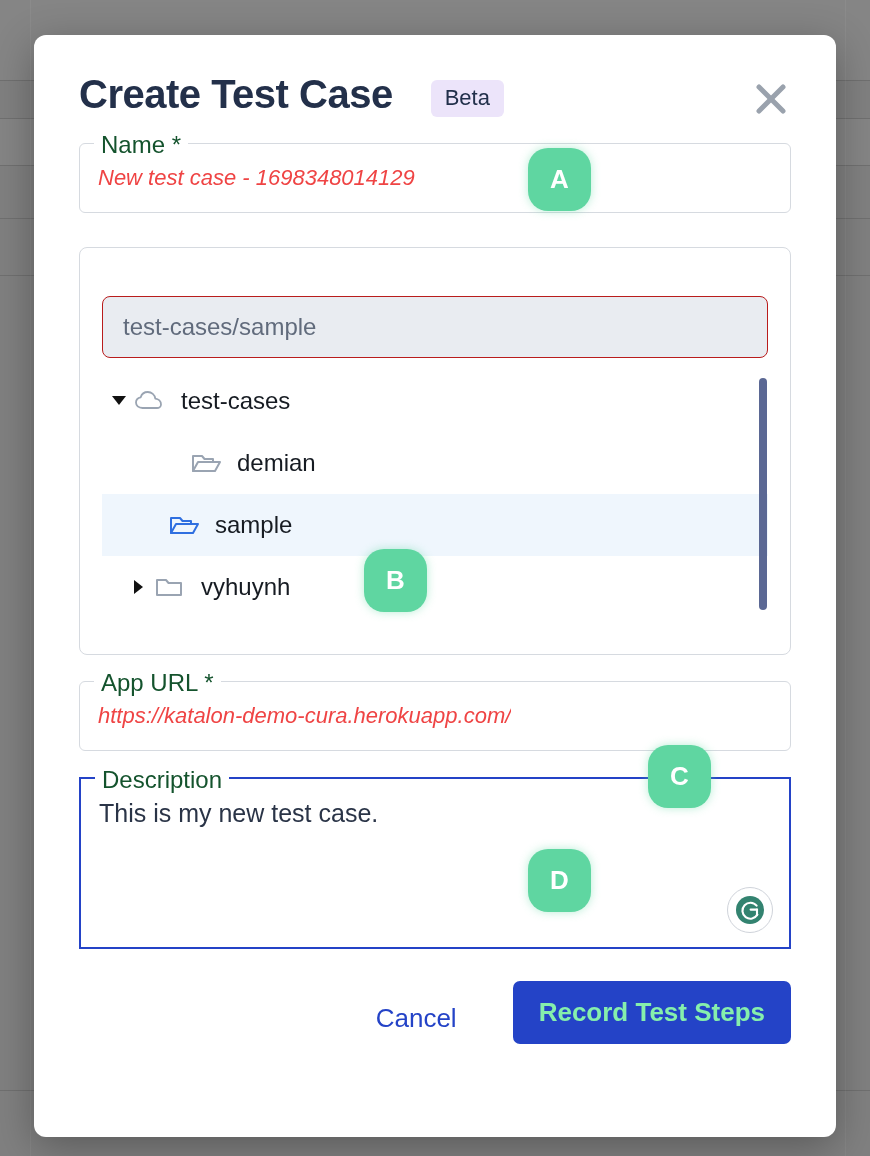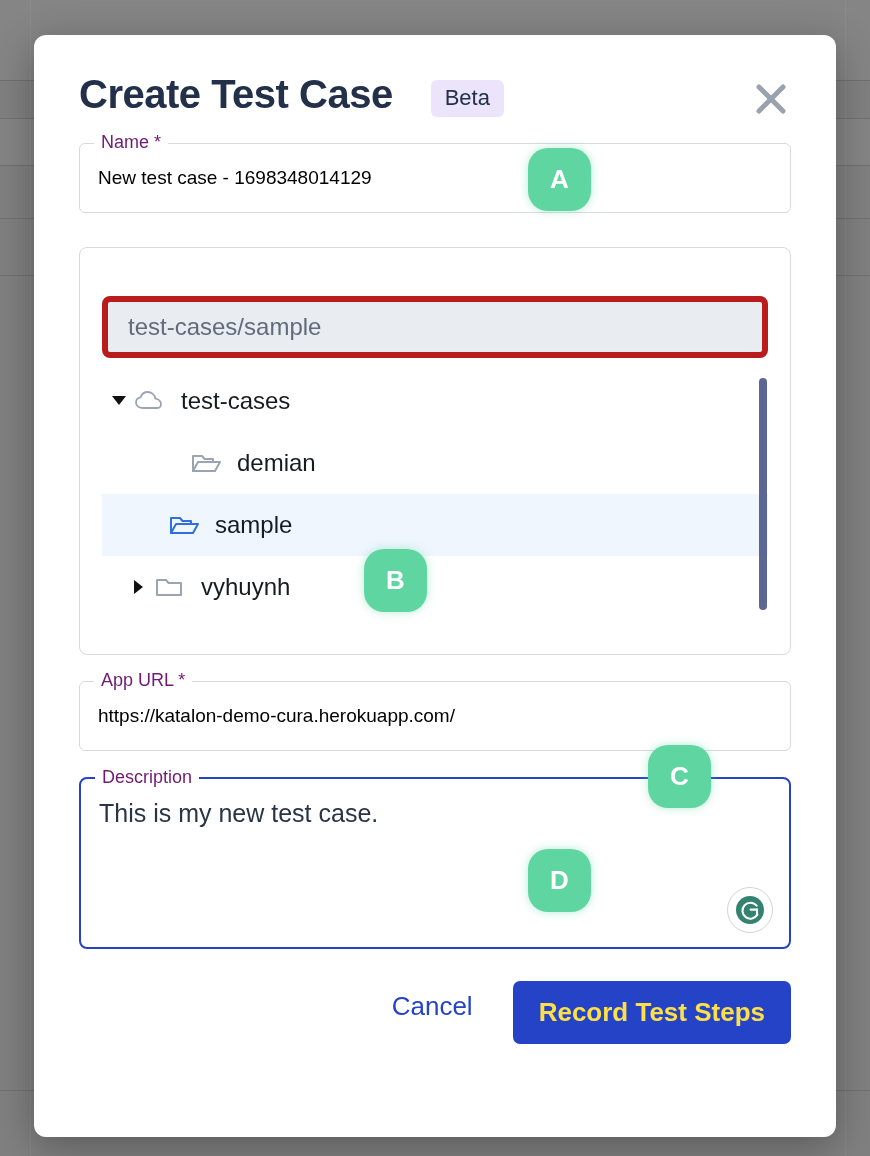--- a/index.html
+++ b/index.html
@@ -98,49 +98,50 @@
     display: flex;
     align-items: center;
     padding: 0 18px;
   }
   .field-legend {
     position: absolute;
     top: -11px;
     left: 14px;
     background: #ffffff;
     padding: 0 7px;
-    font-size: 18px;
-    color: #701a75;
+    font-size: 24px;
+    color: #14532d;
     line-height: 1;
     white-space: nowrap;
   }
   .field-value {
-    font-size: 19px;
-    color: #000000;
+    font-size: 22px;
+    color: #ef4444;
     white-space: nowrap;
     overflow: hidden;
+    font-style: italic;
   }
 
   
   .location-card {
     margin-top: 34px;
     border: 1px solid #d6dae0;
     border-radius: 8px;
     padding: 26px 22px 14px 22px;
   }
   .location-label {
     font-size: 22px;
     font-weight: bold;
     color: #23304a;
     margin-left: 2px;
   }
   .path-box {
     margin-top: 22px;
     background: #e9ecf1;
-    border: 6px solid #b91c1c;
+    border: 1px solid #b91c1c;
     border-radius: 8px;
     height: 62px;
     display: flex;
     align-items: center;
     padding: 0 20px;
     font-size: 24px;
     color: #616b7c;
     cursor: text;
   }
 
@@ -201,21 +202,21 @@
     height: 232px;
     background: #5b6894;
     border-radius: 4px;
   }
 
   
   .desc-field {
     position: relative;
     margin-top: 26px;
     border: 2px solid #2443c7;
-    border-radius: 8px;
+    border-radius: 0;
     height: 172px;
     padding: 20px 18px;
   }
   .desc-value {
     font-size: 25px;
     color: #2a3447;
   }
   .grammarly {
     position: absolute;
     right: 16px;
@@ -228,37 +229,37 @@
     display: flex;
     align-items: center;
     justify-content: center;
     cursor: pointer;
   }
 
   
   .modal-footer {
     margin-top: 32px;
     display: flex;
-    align-items: flex-start;
+    align-items: flex-end;
     justify-content: flex-end;
-    gap: 36px;
+    gap: 52px;
   }
   .btn-cancel {
     background: none;
     border: none;
     color: #2443c7;
     font-size: 26px;
     font-family: inherit;
     cursor: pointer;
     padding: 10px 4px;
   }
   .btn-primary {
     background: #2443c7;
     border: none;
-    color: #fde047;
+    color: #86efac;
     font-size: 26px;
     font-weight: bold;
     font-family: inherit;
     border-radius: 7px;
     padding: 16px 26px;
     cursor: pointer;
   }
 
   
   .anno {

